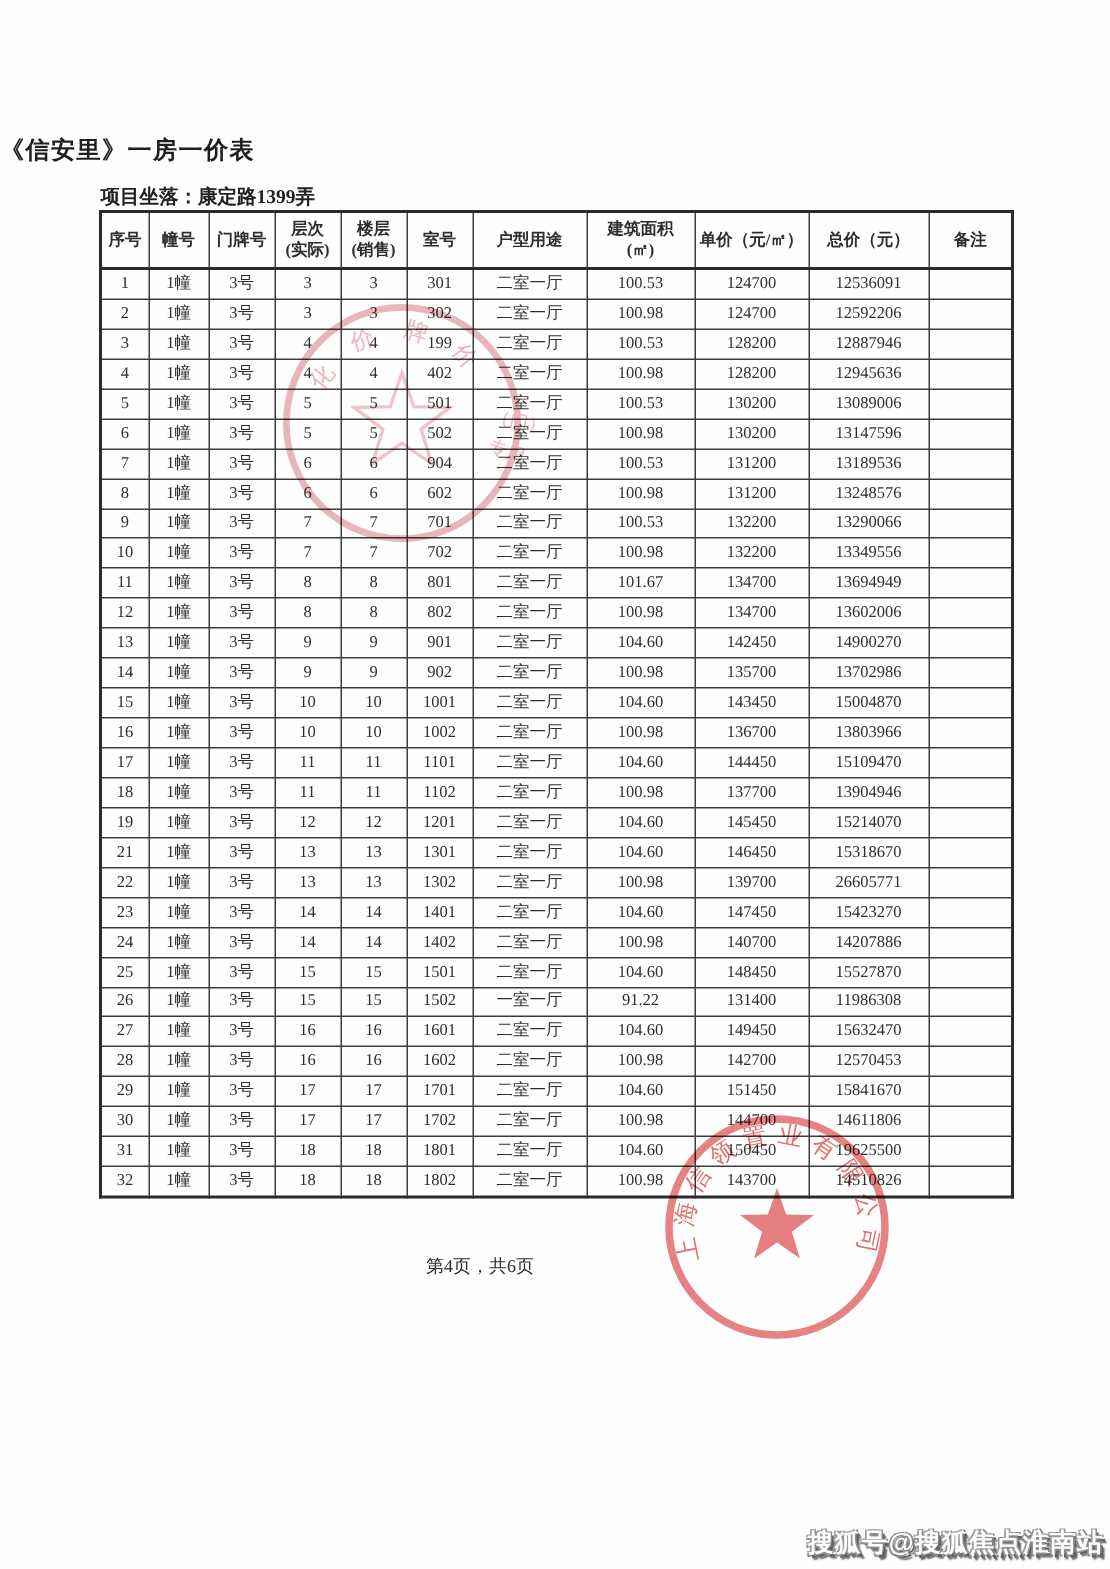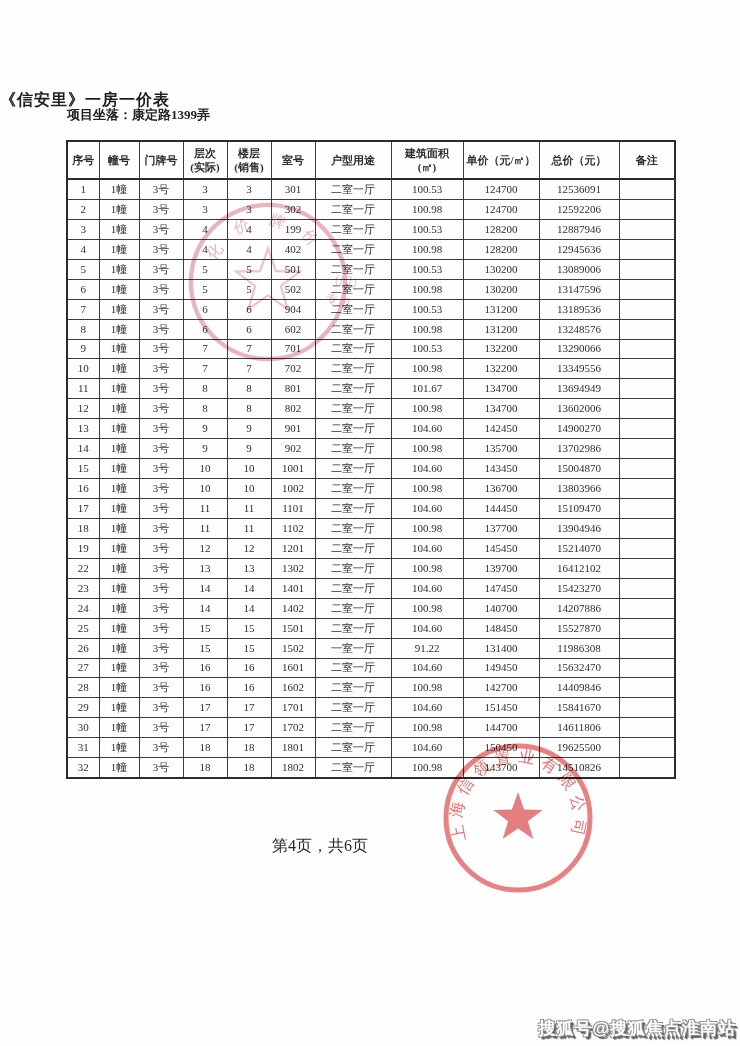--- a/index.html
+++ b/index.html
@@ -14,21 +14,21 @@
     position: absolute; inset: 0;
     background: #fefefe;
   }
   .doc-title {
     position: absolute; top: 90px; left: 0; width: 740px;
     text-align: left;
     font-size: 16px; font-weight: bold; color: #1f1f1f;
     letter-spacing: 1px;
   }
   .location-line {
-    position: absolute; top: 106px; left: 67px;
+    position: absolute; top: 122px; left: 67px;
     font-size: 13px; font-weight: 600; color: #222;
   }
   .price-table {
     position: absolute; top: 140px; left: 66px;
     border-collapse: collapse; table-layout: fixed;
     width: 610px;
     border: 2px solid #2b2b2b;
     background: transparent;
   }
   .price-table th, .price-table td {
@@ -40,21 +40,21 @@
   .price-table thead th {
     height: 36px; font-size: 11px; font-weight: 600;
     white-space: pre-line; line-height: 1.3;
     border-bottom: 2px solid #2b2b2b;
   }
   .price-table tbody td {
     height: 18.95px; font-size: 11px; line-height: 1;
   }
   .page-footer {
     position: absolute; top: 836px; left: 250px; width: 140px;
-    text-align: center; font-size: 16px; color: #2a2a2a;
+    text-align: center; font-size: 12px; color: #2a2a2a;
   }
   .stamp {
     position: absolute; pointer-events: none;
     mix-blend-mode: multiply;
   }
   .stamp-top { top: 187px; left: 173px; opacity: 0.55; filter: blur(0.4px); }
   .stamp-bottom { top: 733px; left: 433px; opacity: 0.9; filter: blur(0.3px); }
   .watermark {
     position: absolute; right: 4px; bottom: 6px;
     font-family: "Liberation Sans", "DejaVu Sans", sans-serif;
@@ -367,32 +367,45 @@
       <td>12</td>
       <td>1201</td>
       <td>二室一厅</td>
       <td>104.60</td>
       <td>145450</td>
       <td>15214070</td>
       <td></td>
     </tr>
 
 
+    <tr>
+      <td>21</td>
+      <td>1幢</td>
+      <td>3号</td>
+      <td>13</td>
+      <td>13</td>
+      <td>1301</td>
+      <td>二室一厅</td>
+      <td>104.60</td>
+      <td>146450</td>
+      <td>15318670</td>
+      <td></td>
+    </tr>
 
     <tr>
       <td>22</td>
       <td>1幢</td>
       <td>3号</td>
       <td>13</td>
       <td>13</td>
       <td>1302</td>
       <td>二室一厅</td>
       <td>100.98</td>
       <td>139700</td>
-      <td>16412102</td>
+      <td>26605771</td>
       <td></td>
     </tr>
 
     <tr>
       <td>23</td>
       <td>1幢</td>
       <td>3号</td>
       <td>14</td>
       <td>14</td>
       <td>1401</td>
@@ -462,21 +475,21 @@
     <tr>
       <td>28</td>
       <td>1幢</td>
       <td>3号</td>
       <td>16</td>
       <td>16</td>
       <td>1602</td>
       <td>二室一厅</td>
       <td>100.98</td>
       <td>142700</td>
-      <td>14409846</td>
+      <td>12570453</td>
       <td></td>
     </tr>
 
     <tr>
       <td>29</td>
       <td>1幢</td>
       <td>3号</td>
       <td>17</td>
       <td>17</td>
       <td>1701</td>

